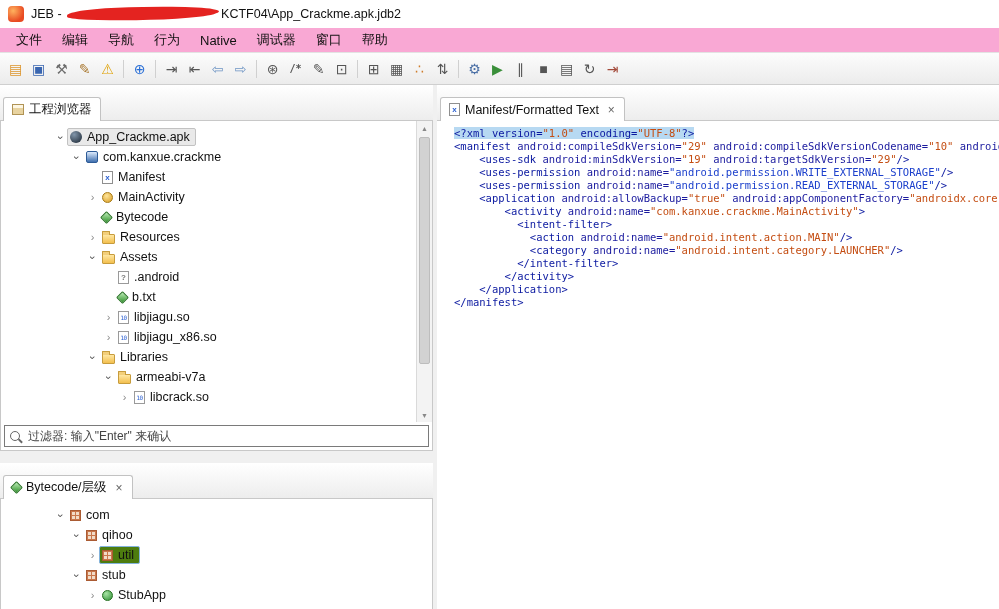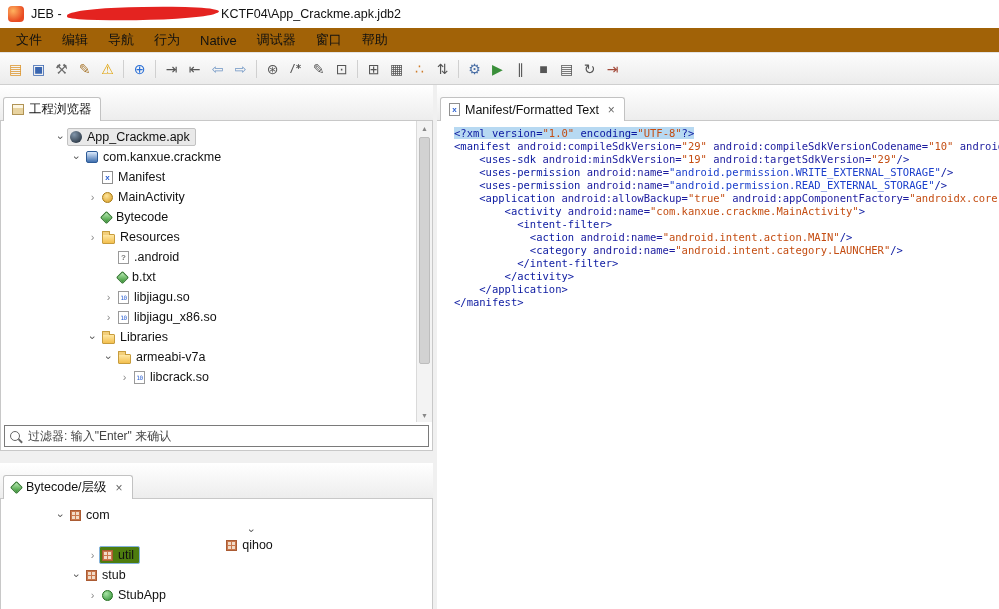--- a/index.html
+++ b/index.html
@@ -10,21 +10,21 @@
   
   .titlebar{height:28px;background:#ffffff;display:flex;align-items:center;gap:7px;
             padding-left:8px;flex:none;font-size:12.5px;}
   .applogo{width:16px;height:16px;border-radius:4px;flex:none;
            background:radial-gradient(circle at 32% 30%,#ffb25e,#e84a22 70%);}
   .redact{display:inline-block;width:152px;height:13px;vertical-align:-2px;margin:0 2px;
           background:var(--c-redaction,#e42320);
           border-radius:45% 55% 50% 50%/60% 50% 60% 40%;transform:rotate(-1.2deg);}
 
   
-  .menubar{height:24px;background:#a16207;display:flex;align-items:center;
+  .menubar{height:24px;background:#f9a8d4;display:flex;align-items:center;
            padding-left:6px;flex:none;}
   .mitem{padding:2px 10px;cursor:default;}
 
   
   .toolbar{height:31px;background:linear-gradient(#fcfcfc,#ececec);
            border-top:1px solid #e3e3e3;border-bottom:1px solid #cfcfcf;
            display:flex;align-items:center;padding:0 4px;flex:none;}
   .tb{width:23px;height:22px;display:flex;align-items:center;justify-content:center;
       font-size:14px;border-radius:3px;cursor:default;}
   .tb.small{font-size:10px;font-weight:bold;font-family:"DejaVu Sans Mono",monospace;}
@@ -228,20 +228,27 @@
                   <span>Bytecode</span>
                 </span>
               </div>
               <div class="trow" style="padding-left: 38px;">
                 <span class="chev">›</span>
                 <span class="selwrap">
                   <span class="i i-folder"></span>
                   <span>Resources</span>
                 </span>
               </div>
+              <div class="trow" style="padding-left: 38px;">
+                <span class="chev open">›</span>
+                <span class="selwrap">
+                  <span class="i i-folder"></span>
+                  <span>Assets</span>
+                </span>
+              </div>
               <div class="trow" style="padding-left: 54px;">
                 <span class="chev"></span>
                 <span class="selwrap">
                   <span class="i i-unknown"></span>
                   <span>.android</span>
                 </span>
               </div>
               <div class="trow" style="padding-left: 54px;">
                 <span class="chev"></span>
                 <span class="selwrap">
@@ -306,21 +313,21 @@
       </div>
       <div class="panel-body pb-hier">
         <div class="tree" id="hierTree">
             <div class="trow" style="padding-left: 6px;">
               <span class="chev open">›</span>
               <span class="selwrap">
                 <span class="i i-pkg-grid"></span>
                 <span>com</span>
               </span>
             </div>
-            <div class="trow" style="padding-left: 22px; flex-direction: column;">
+            <div class="trow" style="padding-left: 22px;">
               <span class="chev open">›</span>
               <span class="selwrap">
                 <span class="i i-pkg-grid"></span>
                 <span>qihoo</span>
               </span>
             </div>
             <div class="trow" style="padding-left: 38px;">
               <span class="chev">›</span>
               <span class="selwrap sel-active">
                 <span class="i i-pkg-grid"></span>

